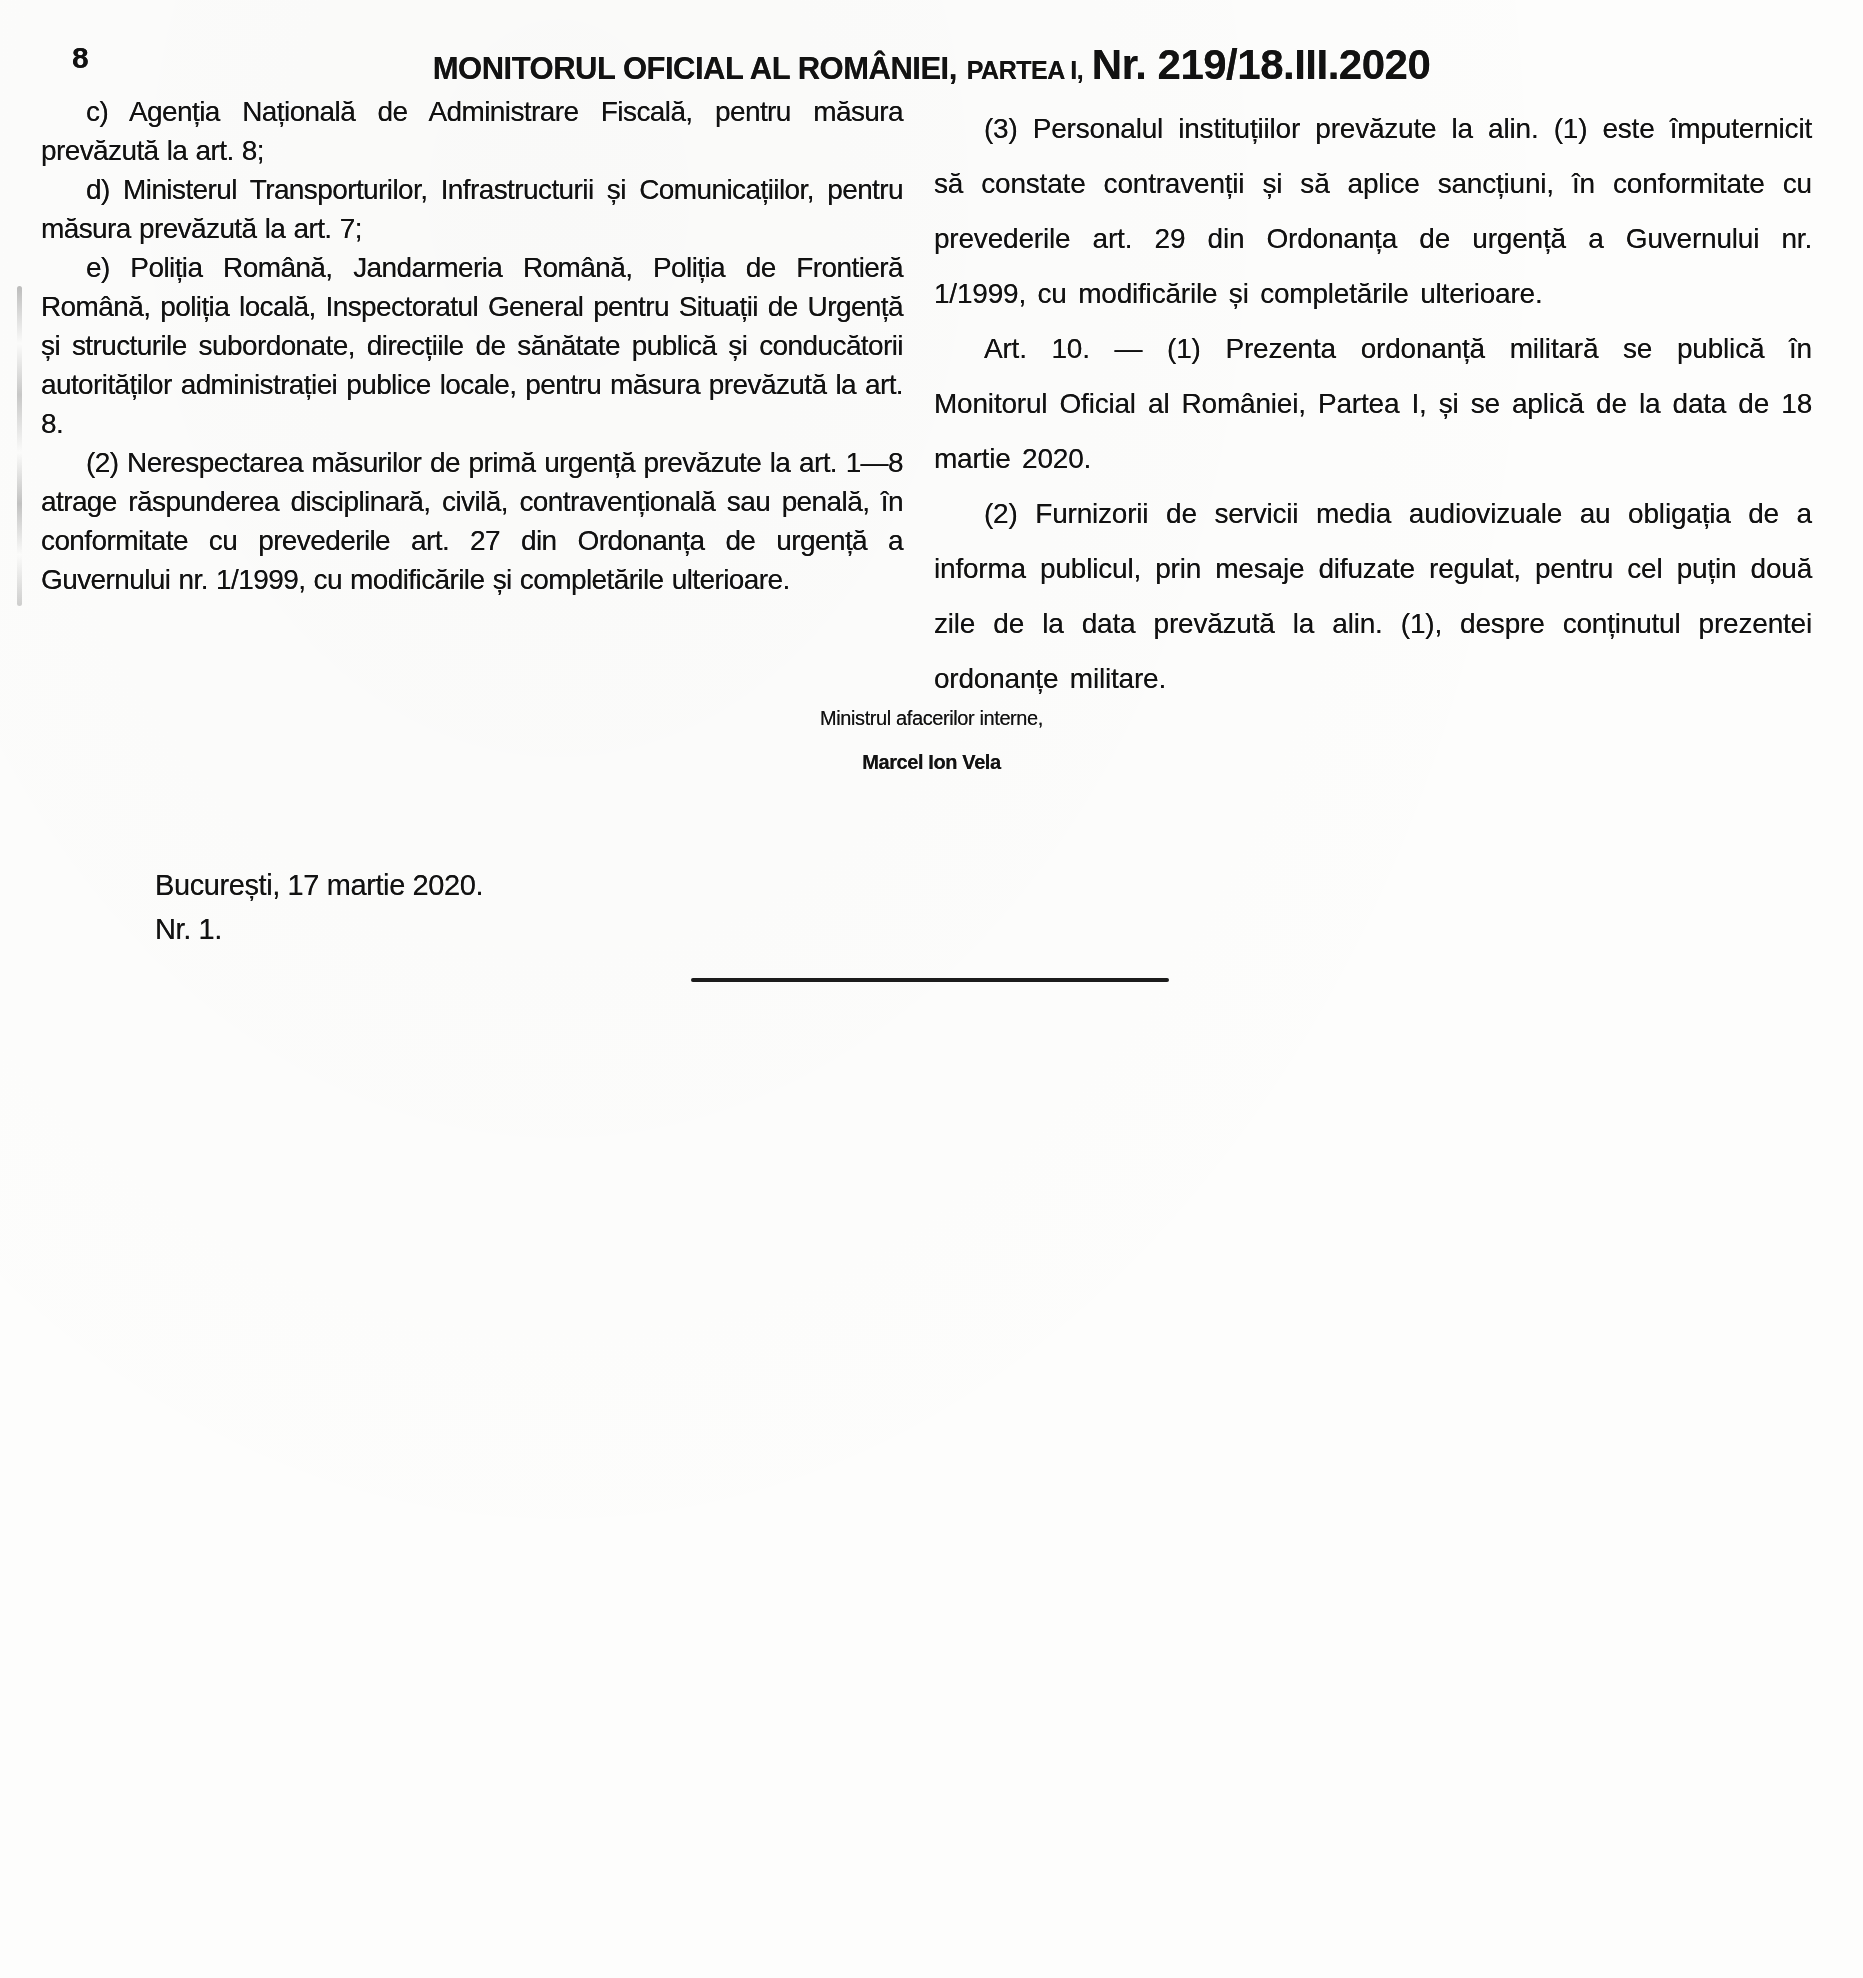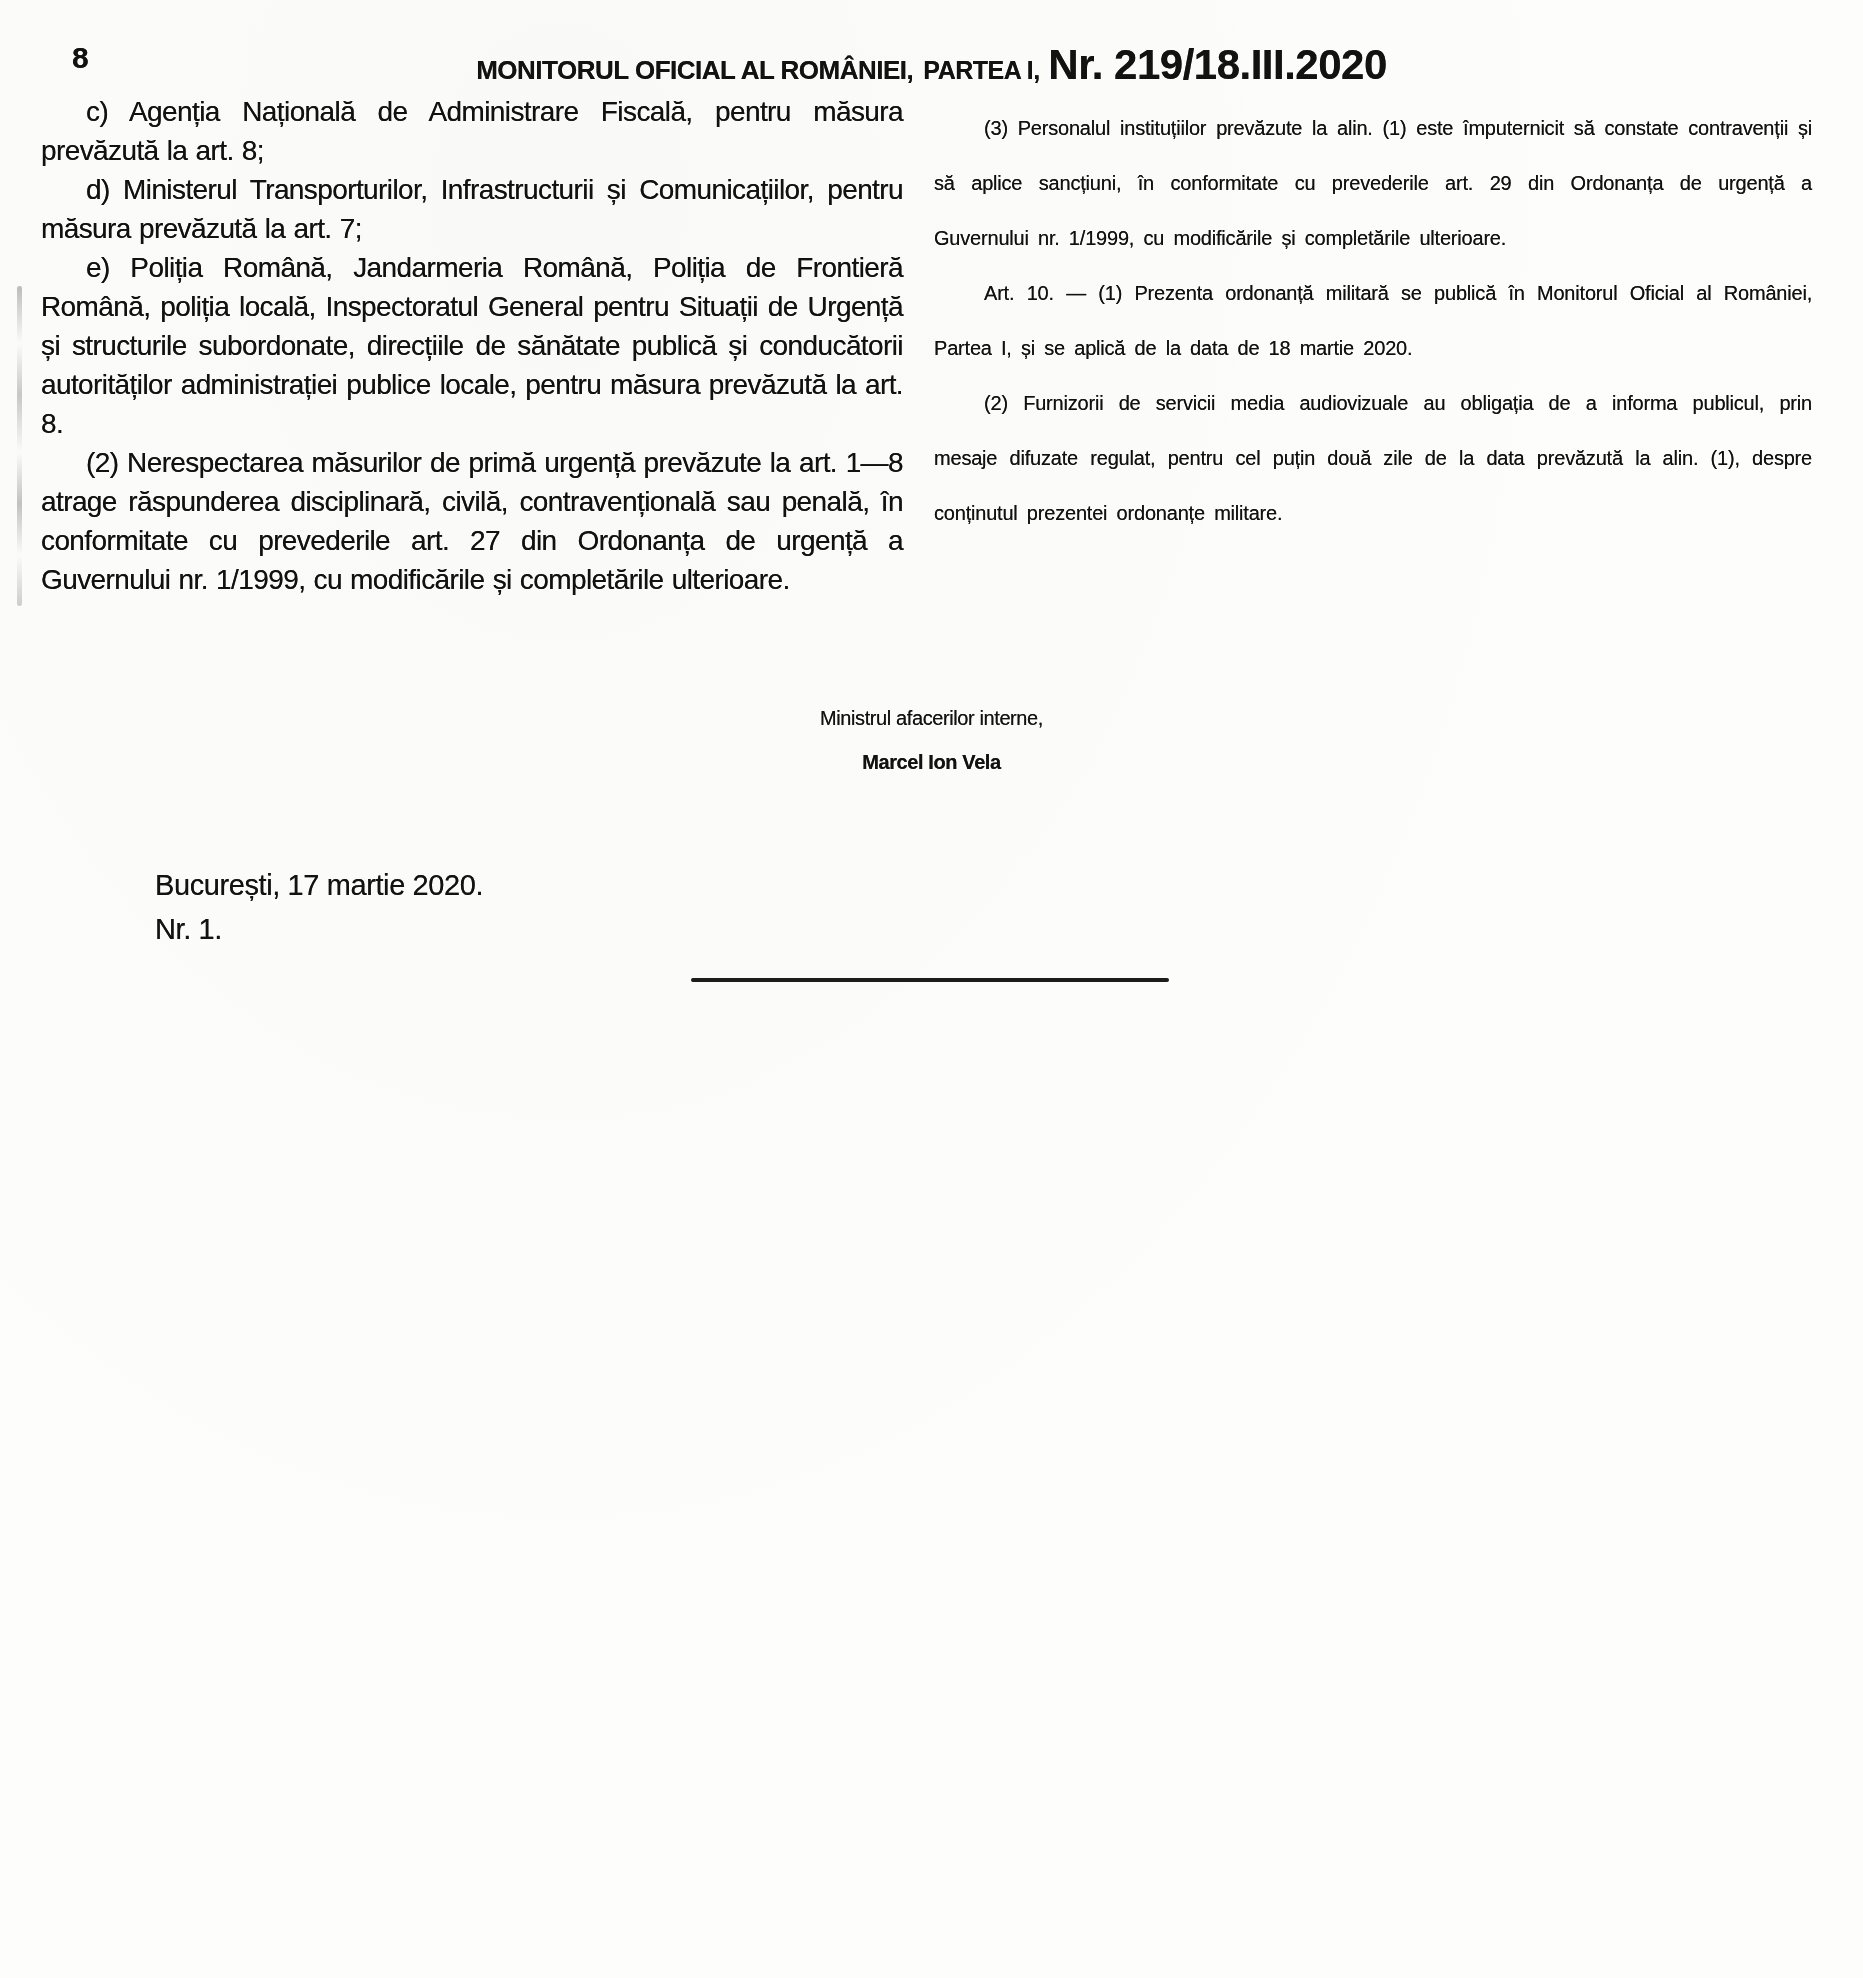--- a/index.html
+++ b/index.html
@@ -36,21 +36,21 @@
   .header-title {
     position: absolute;
     left: 0;
     right: 0;
     top: 41px;
     text-align: center;
     font-weight: bold;
     white-space: nowrap;
     letter-spacing: -0.5px;
   }
-  .header-title .seg-main  { font-size: 26px; }
+  .header-title .seg-main  { font-size: 31px; }
   .header-title .seg-part  { font-size: 25px; margin-left: 10px; }
   .header-title .seg-issue { font-size: 42px; margin-left: 8.7px; }
 
   .column { position: absolute; }
   .column p {
     margin: 0;
     text-align: justify;
     color: #111;
   }
   .col-left {
@@ -64,21 +64,21 @@
     text-indent: 45px;
     letter-spacing: -0.6px;
     word-spacing: 1px;
   }
   .col-right {
     left: 934px;
     top: 101px;
     width: 878px;
   }
   .col-right p {
-    font-size: 20px;
+    font-size: 28px;
     line-height: 55px;
     text-indent: 50px;
     letter-spacing: -0.2px;
     word-spacing: 3.9px;
   }
 
   .signature {
     position: absolute;
     left: 0;
     right: 0;

